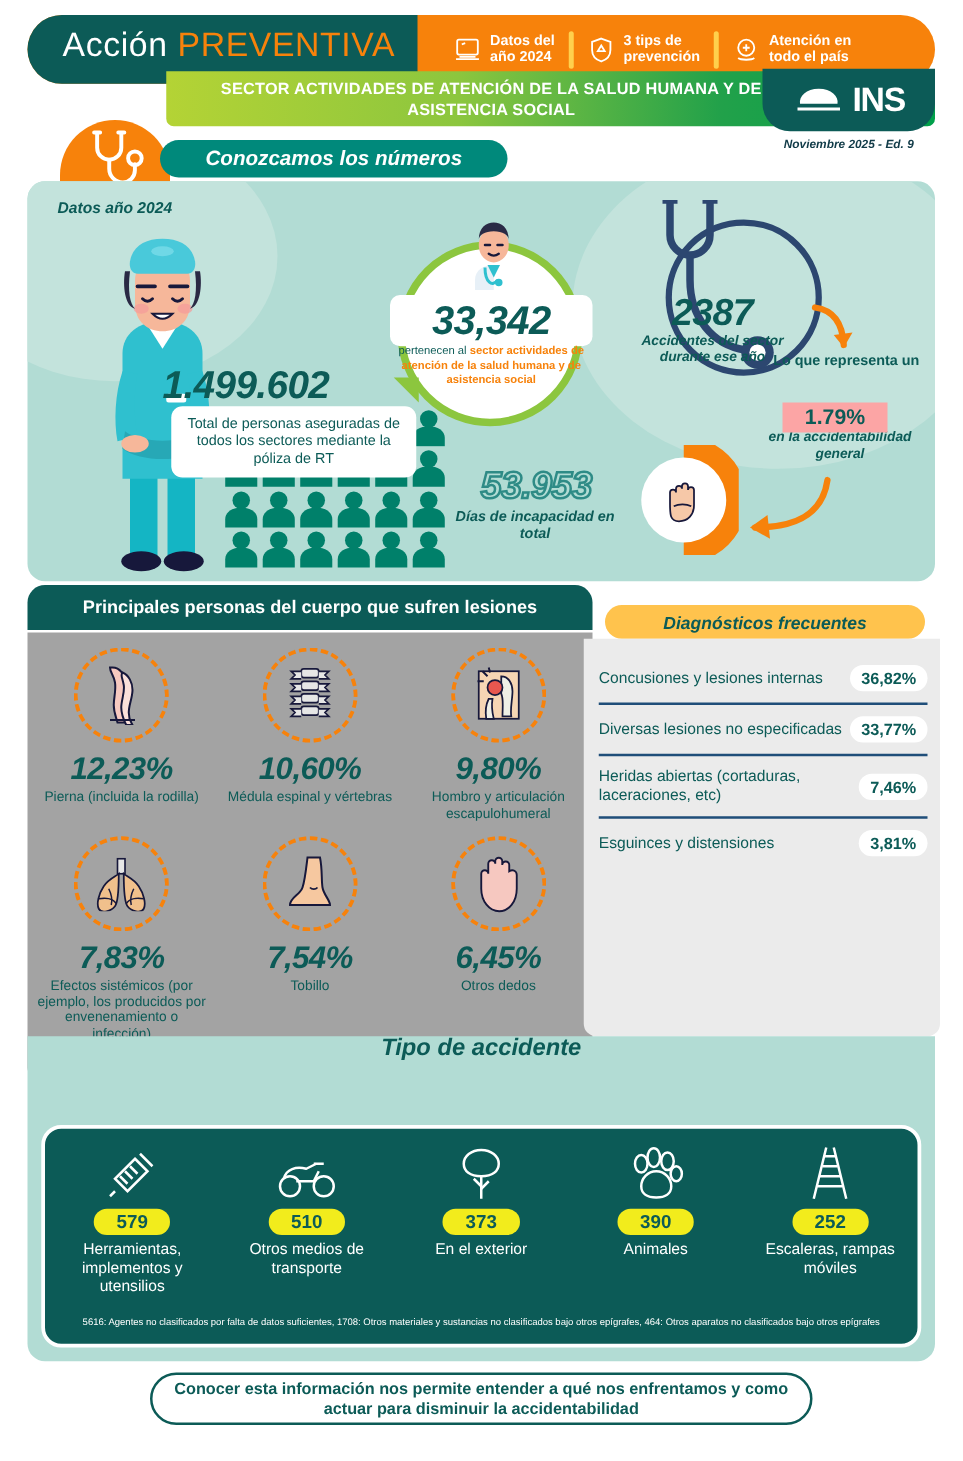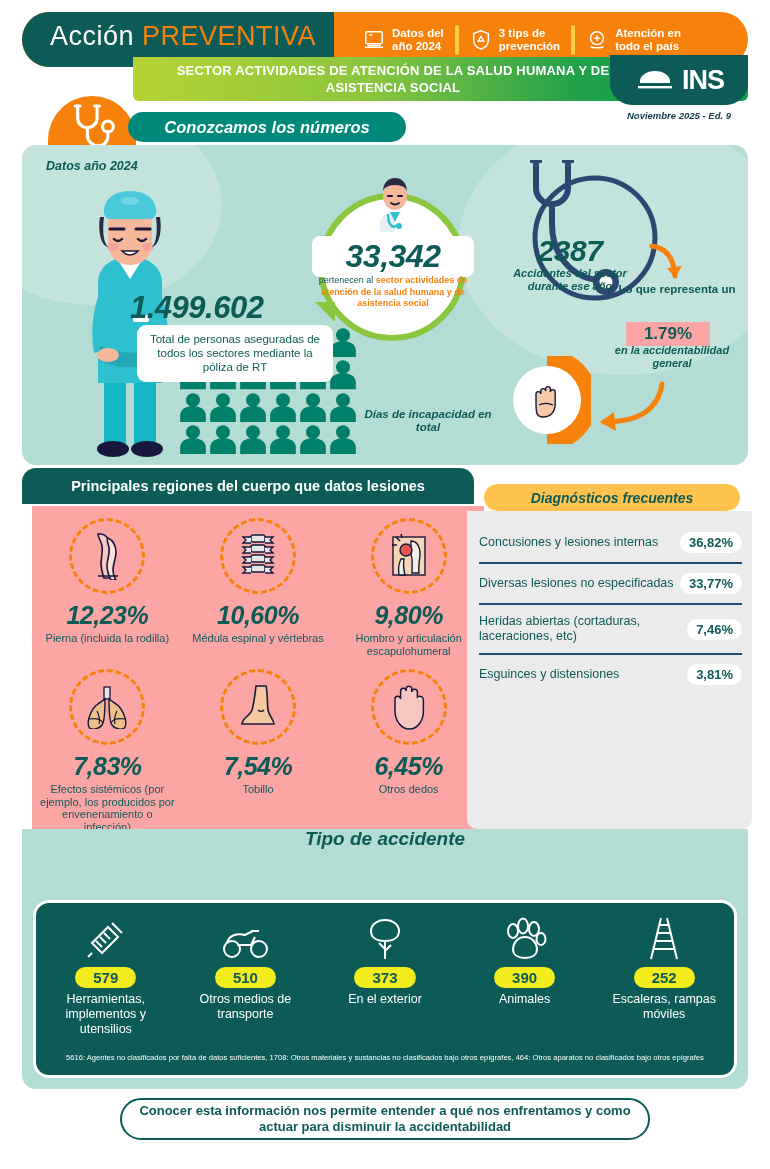--- a/index.html
+++ b/index.html
@@ -160,22 +160,22 @@
   }
 
   
   .regions-hdr {
     position: absolute; left: 22px; top: 468px; width: 452px; height: 36px;
     background: #0c5b57; border-radius: 14px 14px 0 0;
     display: flex; align-items: center; justify-content: center;
   }
   .regions-hdr span { color: #fff; font-size: 14.5px; font-weight: 700; line-height: 16px; text-align: center; }
   .regions-body {
-    position: absolute; left: 32px; top: 506px; width: 452px; height: 358px;
-    background: #fca5a5; border-radius: 0 0 10px 10px;
+    position: absolute; left: 22px; top: 506px; width: 452px; height: 358px;
+    background: #a3a3a3; border-radius: 0 0 10px 10px;
   }
   .reg-grid { position: absolute; left: 0; top: 8px; width: 452px; display: grid; grid-template-columns: repeat(3,1fr); }
   .reg-cell { text-align: center; padding: 4px 4px 8px; }
   .reg-ico-wrap {
     width: 76px; height: 76px; margin: 0 auto; border-radius: 50%;
     border: 3px dashed #f7820b; display: flex; align-items: center; justify-content: center;
   }
   .reg-pct { font-size: 25px; font-weight: 800; font-style: italic; color: #0c5b57; margin-top: 7px; letter-spacing: -.5px; }
   .reg-lbl { font-size: 11px; line-height: 12.5px; color: #0c5b57; margin-top: 2px; padding: 0 4px; }
 
@@ -459,33 +459,34 @@
       <path d="M21 28l8 10 7-12" fill="#f7820b" stroke="none"></path>
   </svg>
   <div class="txt-loque">Lo que representa un</div>
   <div class="box-179">1.79%</div>
   <div class="txt-accgen">en la accidentabilidad general</div>
   <svg style="position:absolute;left:578px;top:380px;width:90px;height:60px;z-index:5" viewBox="0 0 90 60" fill="none" stroke="#f7820b" stroke-width="5" stroke-linecap="round">
     <path d="M84 4c-4 28-26 38-58 38"></path>
       <path d="M36 32l-14 10 16 9" fill="#f7820b" stroke="none"></path>
   </svg>
 
+  <div class="num-53953">53.953</div>
   <div class="txt-53953">Días de incapacidad en total</div>
   <svg style="position:absolute;left:503px;top:356px;width:88px;height:88px;z-index:4" viewBox="0 0 88 88">
     <path d="M44 2a42 42 0 0 1 0 84" fill="none" stroke="#f7820b" stroke-width="17"></path>
   </svg>
   <div class="hand-circle">
     <svg width="32" height="38" viewBox="0 0 32 38">
       <path d="M5 22V13a2.4 2.4 0 0 1 4.8 0v-3a2.4 2.4 0 0 1 4.8 0V8a2.4 2.4 0 0 1 4.8 0v3a2.4 2.4 0 0 1 4.8 0v12c0 8-5 13-12 13S5 31 5 22z" fill="#f6c8a8" stroke="#17183b" stroke-width="1.4"></path>
       <path d="M8 24c4-2 10-2 14 0" stroke="#17183b" stroke-width="1.3" fill="none"></path>
     </svg>
   </div>
 
   <div class="regions-hdr">
-    <span>Principales regiones del cuerpo que datos lesiones</span>
+    <span>Principales personas del cuerpo que sufren lesiones</span>
   </div>
   <div class="regions-body">
     <div class="reg-grid">
 
       <div class="reg-cell">
         <div class="reg-ico-wrap">
           <svg width="42" height="48" viewBox="0 0 42 48">
             <path d="M14 2c6 0 10 6 10 12s-2 14-2 20 2 10 2 12h-6c-1-4-3-8-3-14s2-12 1-18-4-8-4-12z" fill="#f7c9c0" stroke="#17183b" stroke-width="1.6"></path>
             <path d="M22 6c5 2 8 8 8 14s-3 12-3 18 2 8 3 10h-5c-2-4-4-8-4-14s3-12 2-18-3-8-1-10z" fill="#fbe0da" stroke="#17183b" stroke-width="1.6"></path>
             <path d="M12 44h12M20 44h12" stroke="#17183b" stroke-width="1.6"></path>

